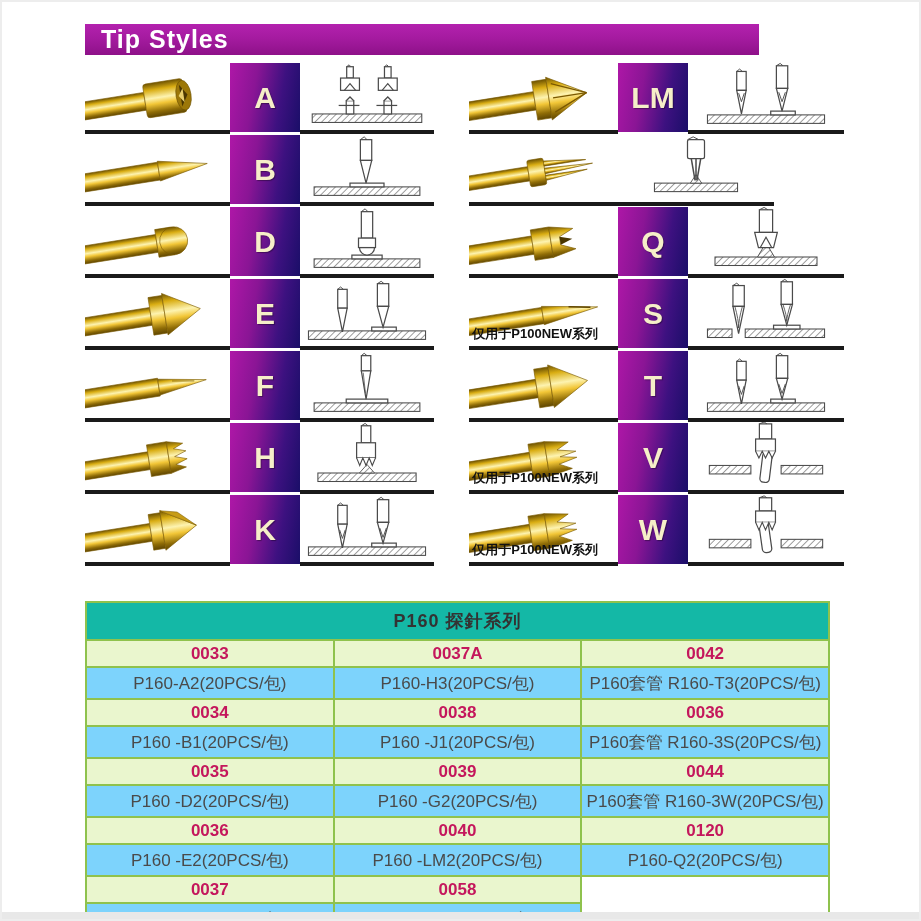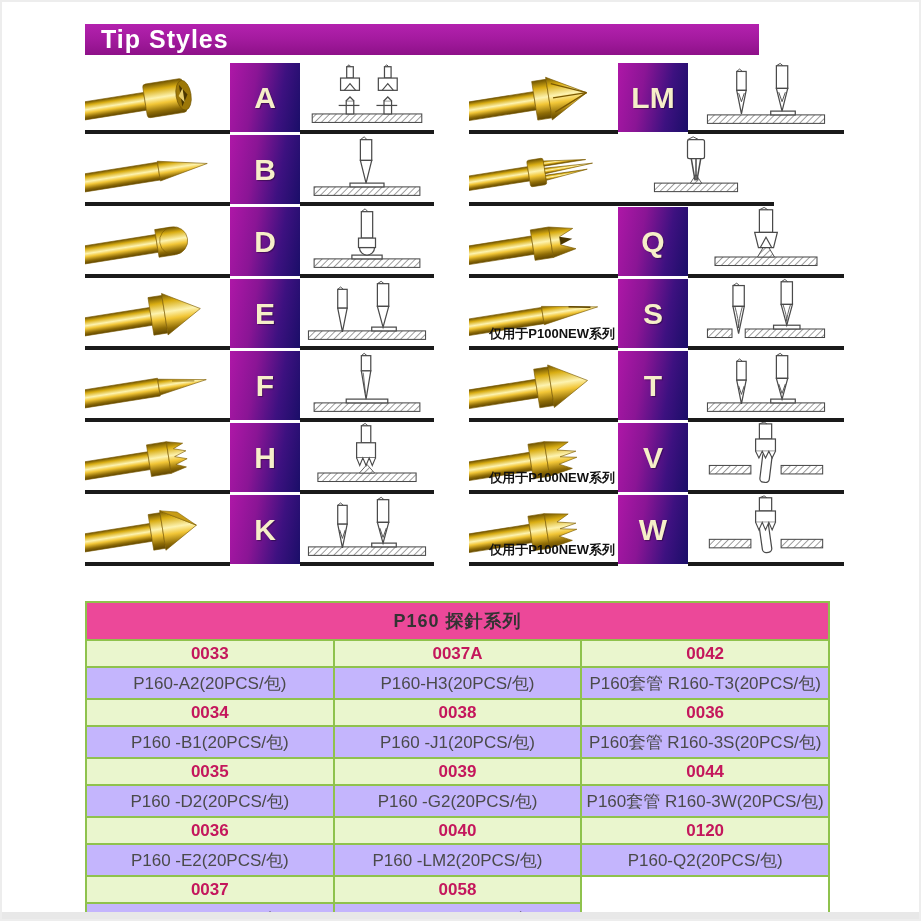--- a/index.html
+++ b/index.html
@@ -39,39 +39,39 @@
   .letter-cell .ltr{
     color:#f6efc8;font-weight:700;font-size:30px;line-height:1;
     text-shadow:1px 1px 1px rgba(0,0,0,.35);
   }
   .letter-cell sub{font-size:16px;}
   .diagram-cell{border-bottom:4px solid #1a1a1a;overflow:hidden;}
   .left  .diagram-cell{width:134px;}
   .right .diagram-cell{width:156px;}
   .photo-cell svg,.diagram-cell svg{display:block;width:100%;height:68px;}
   .note{
-    position:absolute;right:3px;bottom:3px;
+    position:absolute;right:20px;bottom:3px;
     font-size:13px;font-weight:700;color:#111;white-space:nowrap;
   }
 
   
   .ptable{
     position:absolute;left:85px;top:601px;width:745px;
     border-collapse:collapse;table-layout:fixed;
   }
   .ptable td{
     border:2px solid #8fc24d;text-align:center;vertical-align:middle;
     font-size:17px;overflow:hidden;white-space:nowrap;
   }
   .ptable .t-title{
-    height:34px;background:#ec4899;color:#333333;
+    height:34px;background:#14b8a6;color:#333333;
     font-size:18px;font-weight:700;letter-spacing:1px;
   }
   .ptable .code{height:23px;background:#eaf6ce;color:#c4175c;font-weight:700;}
-  .ptable .part{height:28px;background:#c4b5fd;color:#4a4a4a;margin-top:27px;}
+  .ptable .part{height:28px;background:#7dd3fc;color:#4a4a4a;margin-top:27px;}
   .ptable .empty{background:#ffffff;}
 </style>
 </head>
 <body>
 
 <div class="title-bar">
   <span>Tip Styles</span>
 </div>
 
 <div class="tip-col left" id="col-left">

